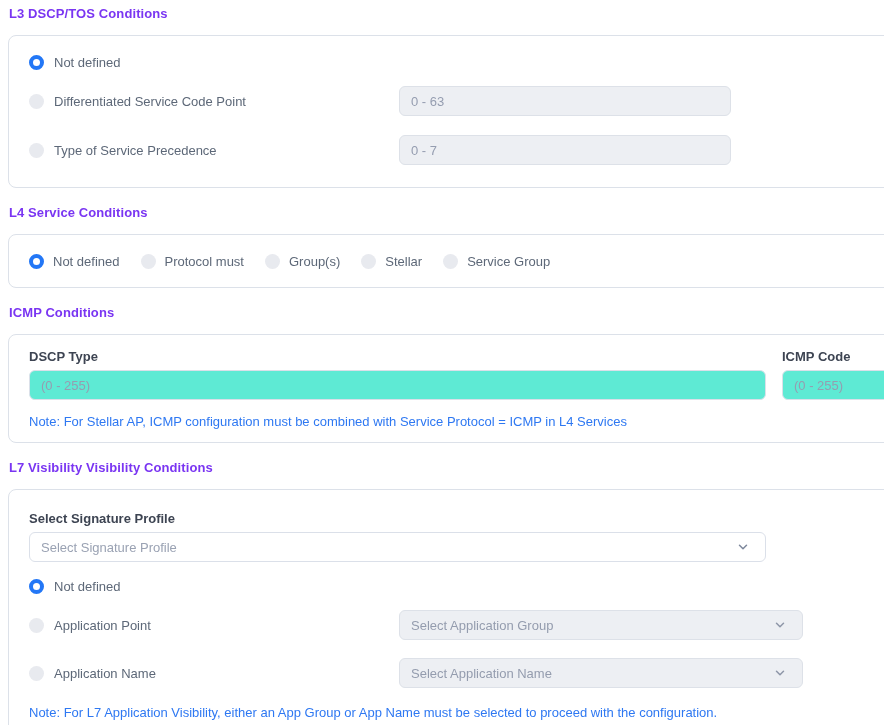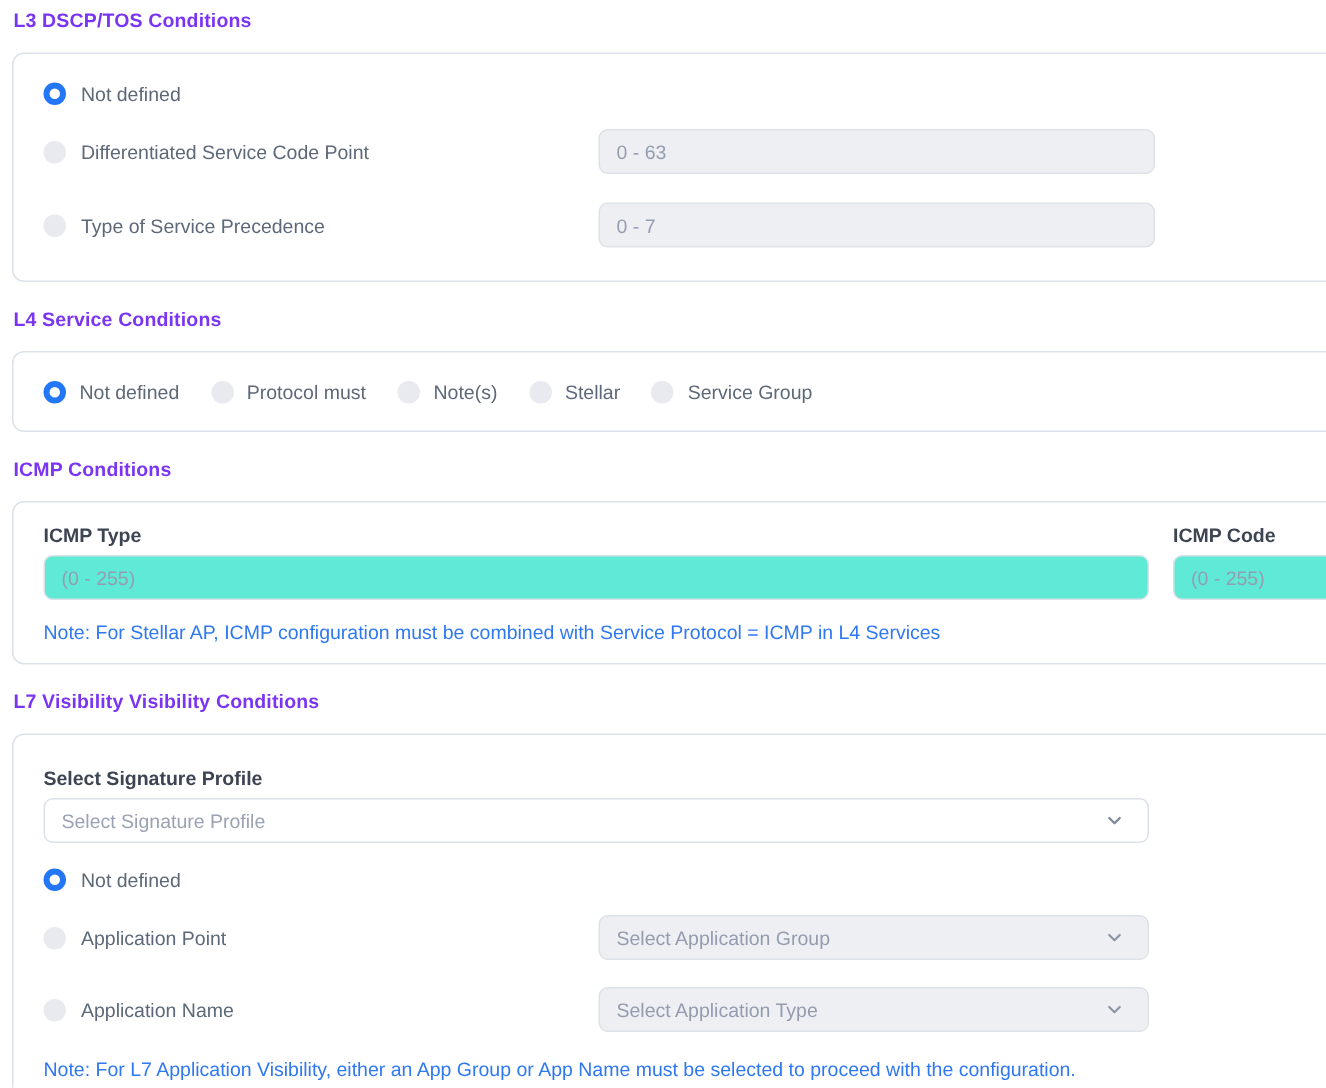--- a/index.html
+++ b/index.html
@@ -38,39 +38,39 @@
     display:flex;align-items:center;justify-content:space-between;padding:0 11px;cursor:pointer;}
   .sel-box .ph{color:#9aa2b3;}
   .sel-box.disabled{background:var(--disabled-bg);border-color:#dde1e8;cursor:default;}
   .sel-box.disabled .ph{color:#949cae;}
   .chev{flex:none;display:flex;margin-right:5px;}
   
   .card-l3{padding:16px 24px 22px 20px;}
   .card-l3 .row1{height:20px;}
   .card-l3 .row2{margin-top:14px;height:30px;}
   .card-l3 .row3{margin-top:19px;height:30px;}
-  .card-l3 input.txt{width:371px;}
+  .card-l3 input.txt{width:332px;}
   
   .card-l4{padding:17px 20px;}
   .hrow{display:flex;align-items:center;gap:21px;height:18px;}
   .hitem{display:flex;align-items:center;gap:9px;}
   
   .card-icmp{padding:14px 24px 12px 20px;}
   .icmp-row{display:flex;gap:16px;align-items:flex-end;}
   .icmp-col1{width:737px;flex:none;}
   .icmp-col2{width:367px;flex:none;}
   .icmp-col1 input.txt,.icmp-col2 input.txt{width:100%;}
   .card-icmp .note{margin-top:14px;height:16px;}
   
   .card-l7{padding:21px 24px 11px 20px;}
   .card-l7 .profile-dd{width:737px;}
   .card-l7 .rowA{margin-top:17px;height:15px;}
   .card-l7 .rowB{margin-top:16px;height:30px;}
   .card-l7 .rowC{margin-top:18px;height:30px;}
-  .card-l7 .sel-box.opt{width:367px;}
+  .card-l7 .sel-box.opt{width:404px;}
   .card-l7 .note{margin-top:17px;height:16px;}
 </style>
 </head>
 <body>
 
 <div class="page">
 
   <div class="section">
     <div class="sec-title">L3 DSCP/TOS Conditions</div>
     <div class="card card-l3">
@@ -104,40 +104,40 @@
         <div class="hitem">
           <span class="radio sel"></span>
           <span class="rlabel">Not defined</span>
         </div>
         <div class="hitem">
           <span class="radio unsel"></span>
           <span class="rlabel">Protocol must</span>
         </div>
         <div class="hitem">
           <span class="radio unsel"></span>
-          <span class="rlabel">Note(s)</span>
+          <span class="rlabel">Group(s)</span>
         </div>
         <div class="hitem">
           <span class="radio unsel"></span>
           <span class="rlabel">Stellar</span>
         </div>
         <div class="hitem">
           <span class="radio unsel"></span>
           <span class="rlabel">Service Group</span>
         </div>
       </div>
     </div>
   </div>
 
   <div class="section">
     <div class="sec-title">ICMP Conditions</div>
     <div class="card card-icmp">
       <div class="icmp-row">
         <div class="icmp-col1">
-          <div class="fld-label">ICMP Type</div>
+          <div class="fld-label">DSCP Type</div>
           <input class="txt" placeholder="(0 - 255)" style="">
         </div>
         <div class="icmp-col2">
           <div class="fld-label">ICMP Code</div>
           <input class="txt" placeholder="(0 - 255)" style="">
         </div>
       </div>
       <div class="note">Note: For Stellar AP, ICMP configuration must be combined with Service Protocol = ICMP in L4 Services</div>
     </div>
   </div>
@@ -176,21 +176,21 @@
           </span>
         </div>
       </div>
 
       <div class="row rowC">
         <div class="lead">
           <span class="radio unsel"></span>
           <span class="rlabel">Application Name</span>
         </div>
         <div class="sel-box opt disabled">
-          <span class="ph">Select Application Type</span>
+          <span class="ph">Select Application Name</span>
           <span class="chev">
             <svg width="12" height="12" viewBox="0 0 12 12">
                 <path d="M2.5 4.3 L6 7.8 L9.5 4.3" stroke="#8e96a8" stroke-width="1.5" fill="none" stroke-linecap="round" stroke-linejoin="round"></path>
               </svg>
           </span>
         </div>
       </div>
 
       <div class="note">Note: For L7 Application Visibility, either an App Group or App Name must be selected to proceed with the configuration.</div>
     </div>

